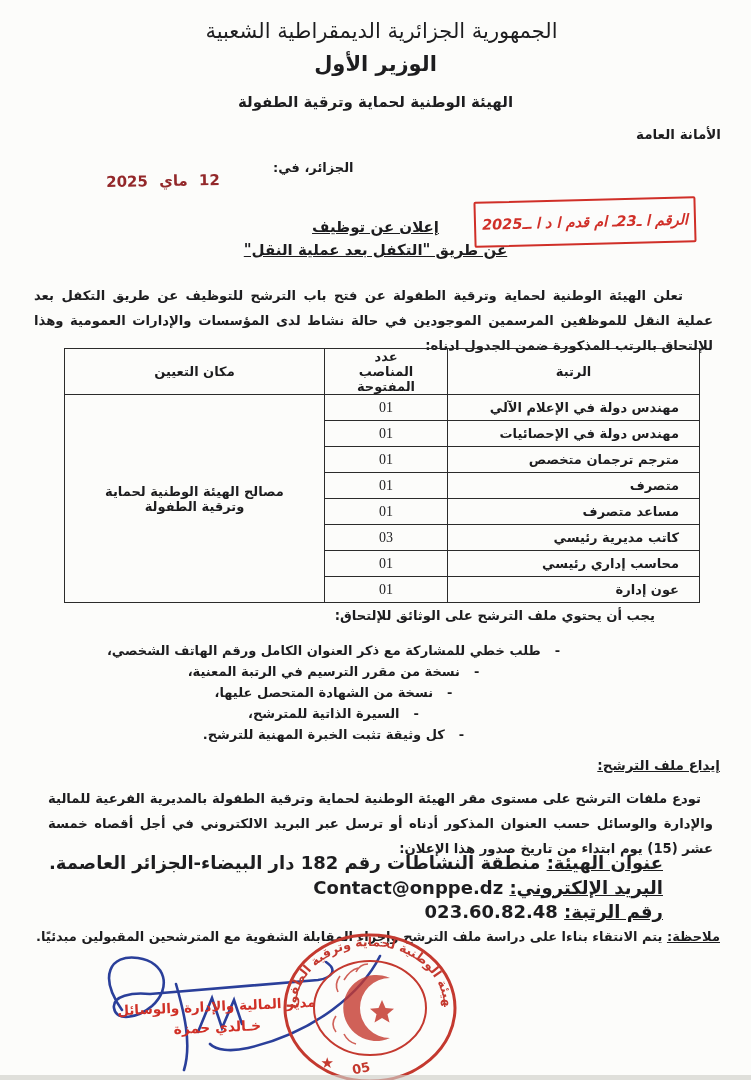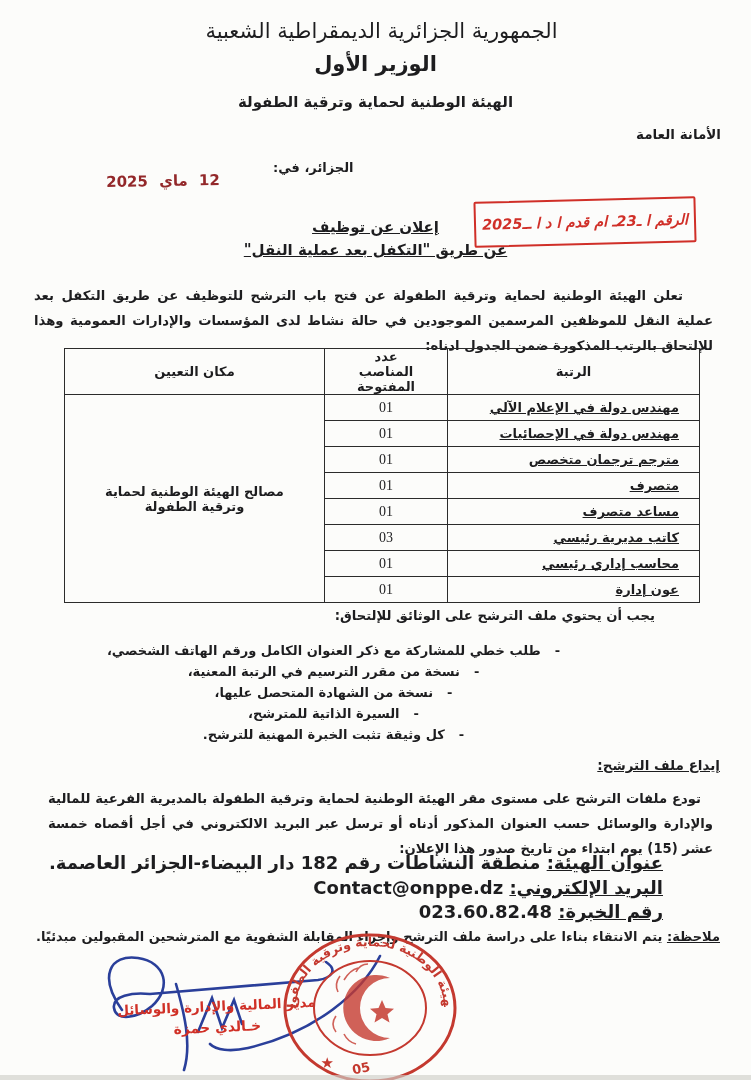--- a/index.html
+++ b/index.html
@@ -47,21 +47,21 @@
     text-align:justify;text-indent:30px;
   }
   
   .ranks-table{
     position:absolute;top:348px;right:51px;
     border-collapse:collapse;table-layout:fixed;
     font-size:13px;
   }
   .ranks-table th,.ranks-table td{border:1.5px solid #2b2b2b;padding:0 20px;}
   .ranks-table th{height:36px;font-weight:bold;text-align:center;font-size:13px;}
-  .rank-cell{height:25px;text-align:right;font-weight:bold;text-decoration:underline;}
+  .rank-cell{height:25px;text-align:right;font-weight:bold;}
   .count-cell{text-align:center;font-family:"Liberation Serif", serif;font-size:14px;}
   .loc-cell{text-align:center;font-weight:bold;vertical-align:middle;}
   
   .docs-intro{position:absolute;top:608px;right:96px;font-size:13.2px;font-weight:bold;}
   .docs-list{position:absolute;top:640px;left:0;width:100%;text-align:center;transform:translateX(-42px);}
   .doc-item{font-size:13px;font-weight:bold;line-height:21px;}
   .doc-item .dash{display:inline-block;margin-left:14px;}
   
   .submission-heading{position:absolute;top:757px;right:31px;font-size:13.5px;font-weight:bold;text-decoration:underline;}
   .submission-body{
@@ -170,21 +170,21 @@
     <div class="doc-item"><span class="dash">-</span><span>السيرة الذاتية للمترشح،</span></div>
     <div class="doc-item"><span class="dash">-</span><span>كل وثيقة تثبت الخبرة المهنية للترشح.</span></div>
   </div>
 
   <div class="submission-heading">إيداع ملف الترشح:</div>
   <div class="submission-body">تودع ملفات الترشح على مستوى مقر الهيئة الوطنية لحماية وترقية الطفولة بالمديرية الفرعية للمالية والإدارة والوسائل حسب العنوان المذكور أدناه أو ترسل عبر البريد الالكتروني في أجل أقصاه خمسة عشر (15) يوم ابتداء من تاريخ صدور هذا الإعلان:</div>
 
   <div class="contact">
     <div><span class="lbl">عنوان الهيئة:</span> <span>منطقة النشاطات رقم 182 دار البيضاء-الجزائر العاصمة.</span></div>
     <div><span class="lbl">البريد الإلكتروني:</span> <span class="ltr">Contact@onppe.dz</span></div>
-    <div><span class="lbl">رقم الخبرة:</span> <span class="ltr">023.60.82.48</span></div>
+    <div><span class="lbl">رقم الرتبة:</span> <span class="ltr">023.60.82.48</span></div>
   </div>
 
   <div class="note">
     <span class="lbl">ملاحظة:</span><span> يتم الانتقاء بناءا على دراسة ملف الترشح وإجراء المقابلة الشفوية مع المترشحين المقبولين مبدئيًا.</span>
   </div>
 
   <svg class="sig-svg" width="320" height="135" viewBox="0 0 320 135">
     <g fill="none" stroke="#2a3f9a" stroke-width="2.6" stroke-linecap="round">
       <path d="M 42,62 C 18,28 30,6 58,10 C 86,14 92,40 72,58 C 58,70 36,74 34,60 C 32,48 52,44 70,46 L 238,32 C 252,30 258,22 246,14"></path>
       <path d="M 118,84 L 132,50 L 142,80 L 154,52 L 162,76"></path>

